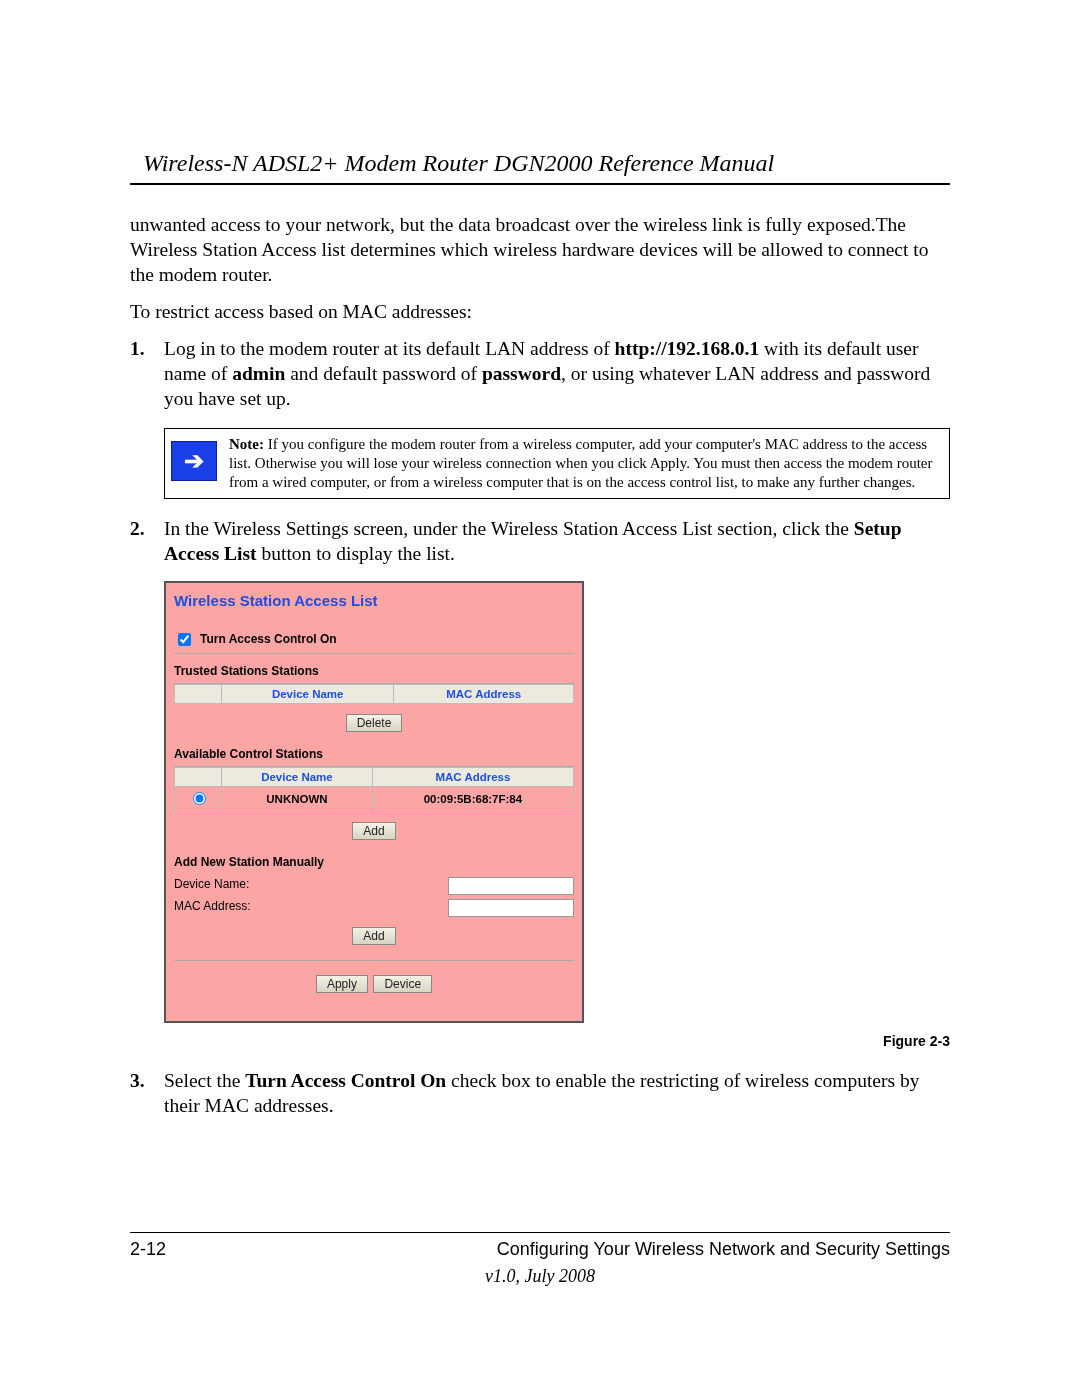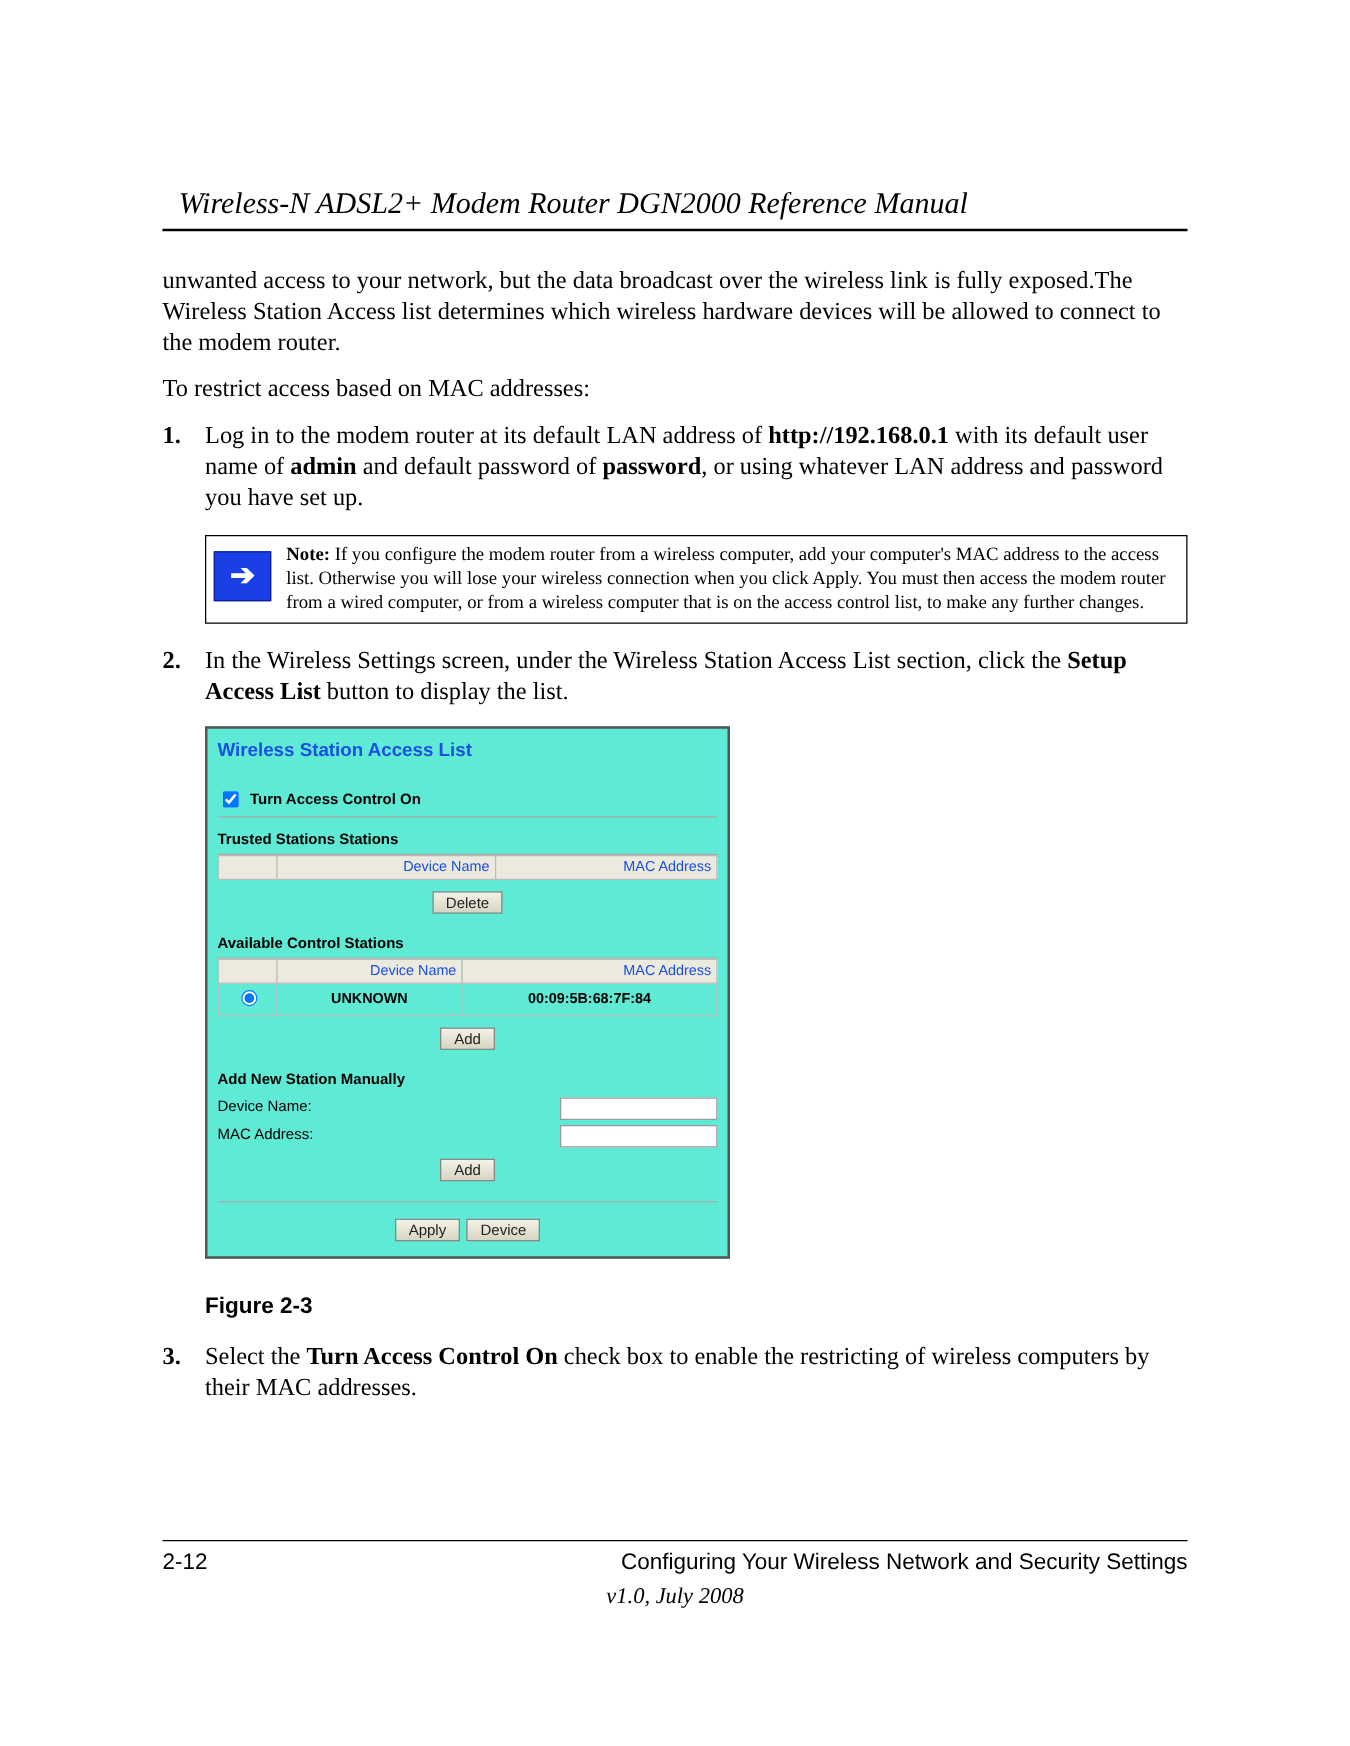--- a/index.html
+++ b/index.html
@@ -86,24 +86,24 @@
   .note-label { font-weight: bold; }
 
   
   .figure-wrap {
     padding-left: 34px;
     margin-top: 12px;
   }
   .router-panel {
     width: 420px;
     border: 2px solid #555;
-    background: #5eead4;
+    background: #fca5a5;
     font-family: Arial, Helvetica, sans-serif;
     color: #000;
-    padding: 8px 8px 10px 8px;
+    padding: 8px 8px 27px 8px;
     box-sizing: border-box;
   }
   .panel-title {
     color: #1a4fe0;
     font-weight: bold;
     font-size: 15px;
     margin-bottom: 20px;
   }
   .panel-section-row {
     display: flex;
@@ -122,25 +122,25 @@
     padding: 0 0 3px 0;
     margin-bottom: 0;
   }
   .acl-table {
     width: 100%;
     border-collapse: collapse;
     font-size: 11.5px;
   }
   .acl-table th {
     color: #1a4fe0;
-    font-weight: normal;
+    font-weight: bold;
     border: 1px solid #bbb;
     background: #eceade;
     padding: 2px 4px;
-    text-align: right;
+    text-align: center;
   }
   .acl-table td {
     border: 1px solid #bbb;
     padding: 2px 4px;
     text-align: center;
   }
   .acl-table .radio-col { width: 38px; }
   .btn-row {
     text-align: center;
     margin: 4px 0 14px 0;
@@ -171,22 +171,23 @@
   }
   .panel-footer {
     border-top: 1px solid #aaa;
     margin-top: 8px;
     padding-top: 8px;
     text-align: center;
   }
   .figure-caption {
     font-family: Arial, Helvetica, sans-serif;
     font-weight: bold;
-    font-size: 18px;
-    margin-top: 26px;
+    font-size: 14px;
+    margin-top: 10px;
+    text-align: right;
   }
 
   
   .page-footer {
     position: absolute;
     bottom: 110px;
     left: 130px;
     right: 130px;
   }
   .foot-hr {

